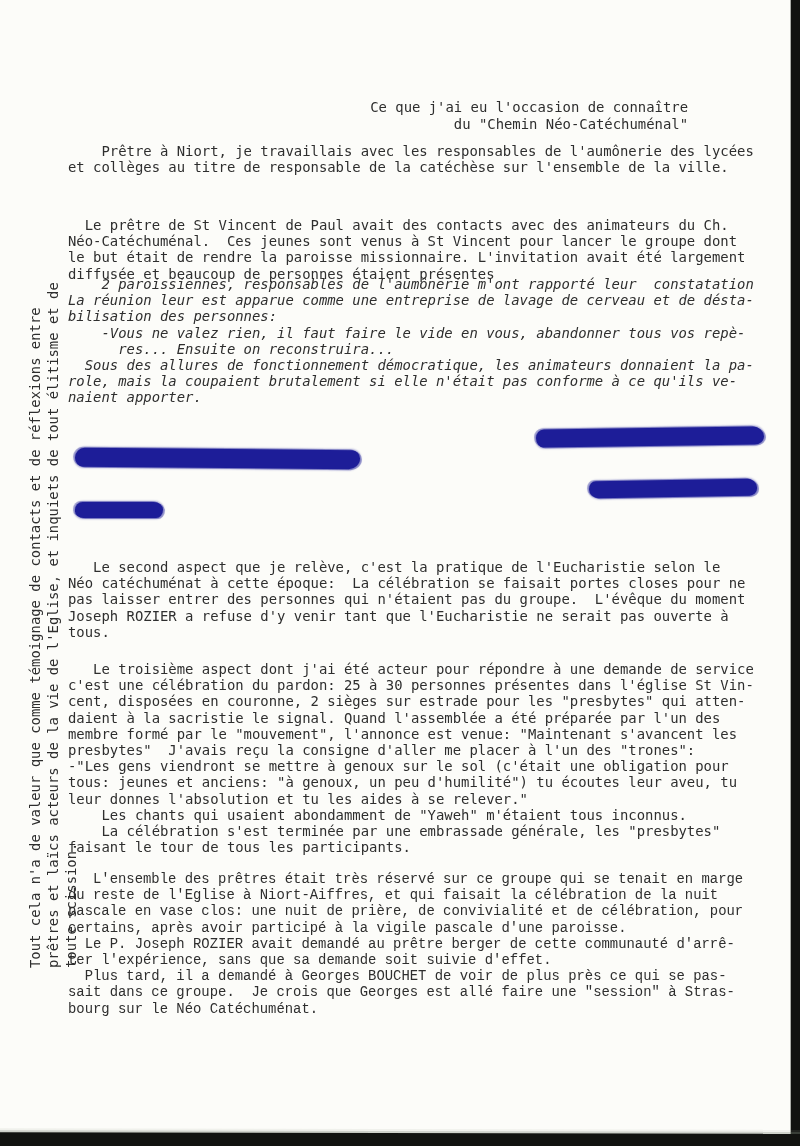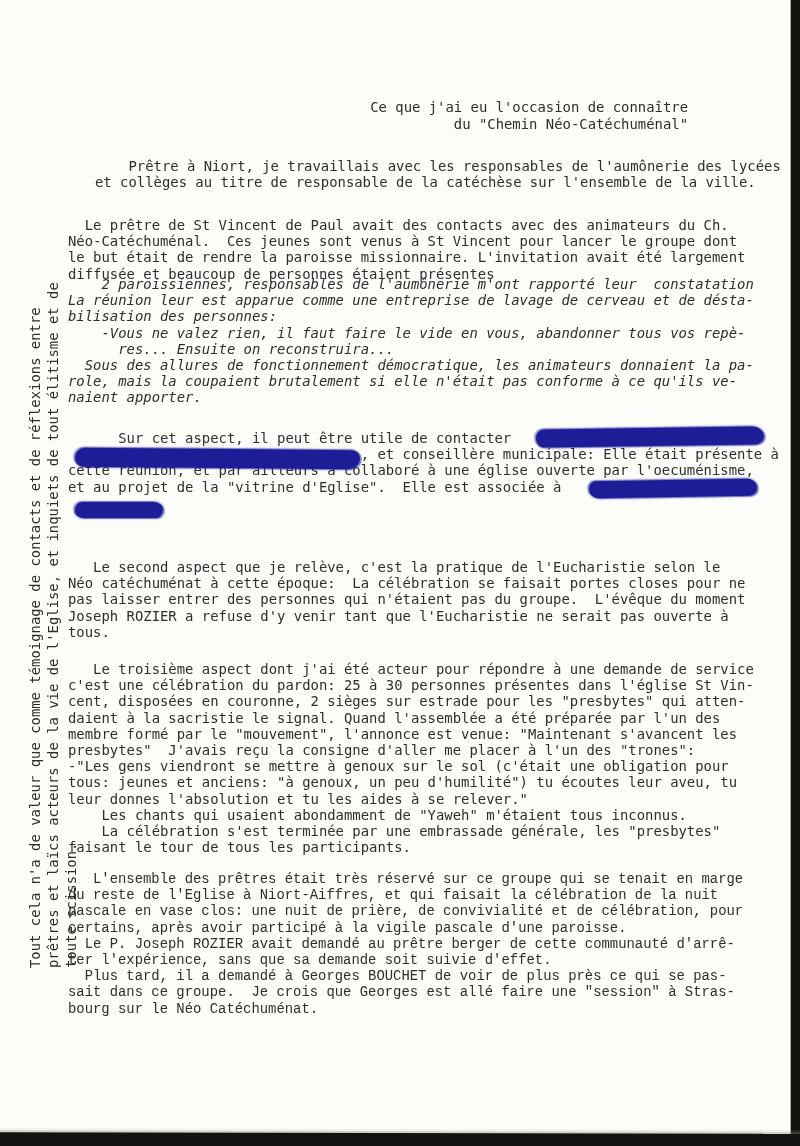--- a/index.html
+++ b/index.html
@@ -16,21 +16,21 @@
     font-size:13.9px; line-height:16.2px;
     color:var(--ink, #2e2e2e);
     white-space:pre;
     letter-spacing:0;
   }
   .doc-title {
     position:absolute; left:68px; top:87px; width:620px;
     text-align:right; line-height:17px;margin-top:12px;
   }
   .para { position:absolute; left:68px; }
-  .p1 { top:158px;margin-left:27px; }
+  .p1 { top:143px; }
   .p2 { top:201px;margin-top:16px; }
   .p3 { top:276px;font-style:italic; }
   .p4 { top:430px; }
   .p5 { top:559px; }
   .p6 { top:661px; }
   .p7 { top:871px;font-family:Liberation Mono, monospace; }
 
   
   .margin-note {
     position:absolute; left:26px; top:968px;
@@ -85,24 +85,20 @@
 
   <div class="typewriter para p3">    2 paroissiennes, responsables de l'aumônerie m'ont rapporté leur  constatation
 La réunion leur est apparue comme une entreprise de lavage de cerveau et de désta-
 bilisation des personnes:
     -Vous ne valez rien, il faut faire le vide en vous, abandonner tous vos repè-
       res... Ensuite on reconstruira...
   Sous des allures de fonctionnement démocratique, les animateurs donnaient la pa-
 role, mais la coupaient brutalement si elle n'était pas conforme à ce qu'ils ve-
 naient apporter.</div>
 
-  <div class="typewriter para p4">      Sur cet aspect, il peut être utile de contacter
-                                   , et conseillère municipale: Elle était présente à
-cette réunion, et par ailleurs a collaboré à une église ouverte par l'oecuménisme,
-et au projet de la "vitrine d'Eglise".  Elle est associée à</div>
 
   <div class="typewriter para p5">   Le second aspect que je relève, c'est la pratique de l'Eucharistie selon le
 Néo catéchuménat à cette époque:  La célébration se faisait portes closes pour ne
 pas laisser entrer des personnes qui n'étaient pas du groupe.  L'évêque du moment
 Joseph ROZIER a refuse d'y venir tant que l'Eucharistie ne serait pas ouverte à
 tous.</div>
 
   <div class="typewriter para p6">   Le troisième aspect dont j'ai été acteur pour répondre à une demande de service
 c'est une célébration du pardon: 25 à 30 personnes présentes dans l'église St Vin-
 cent, disposées en couronne, 2 sièges sur estrade pour les "presbytes" qui atten-

